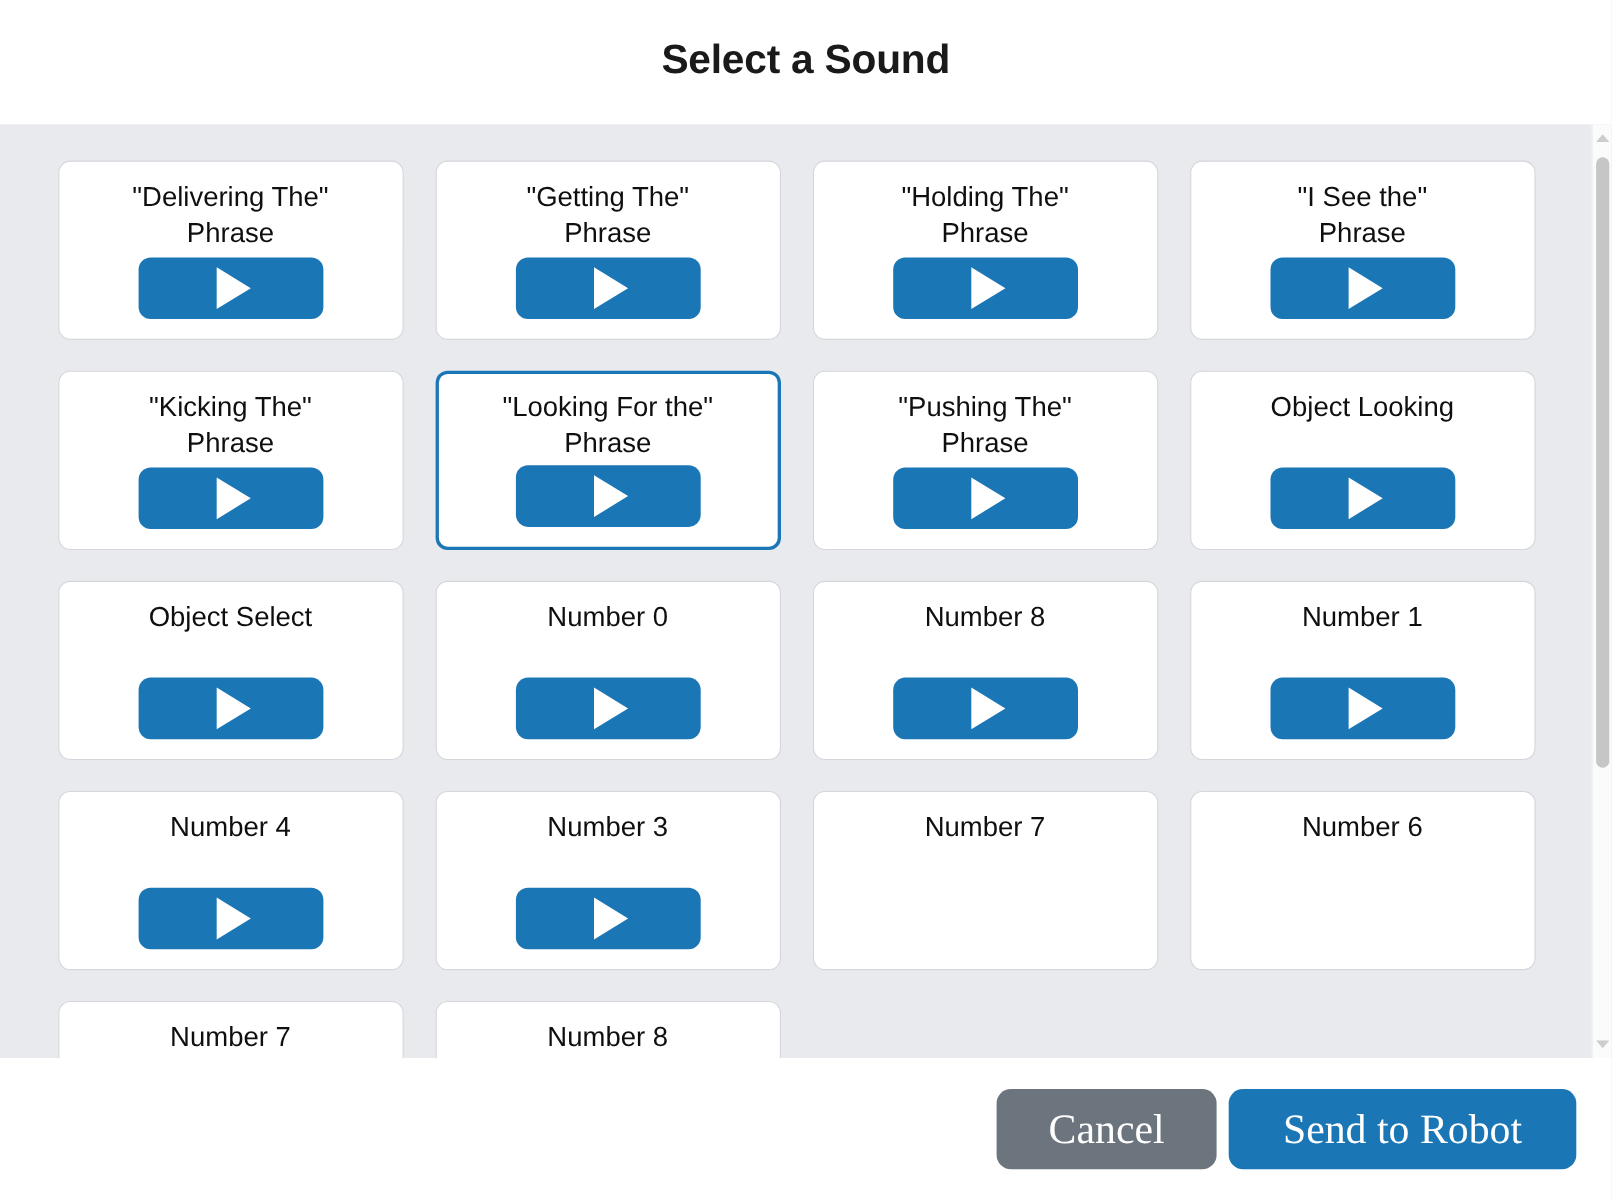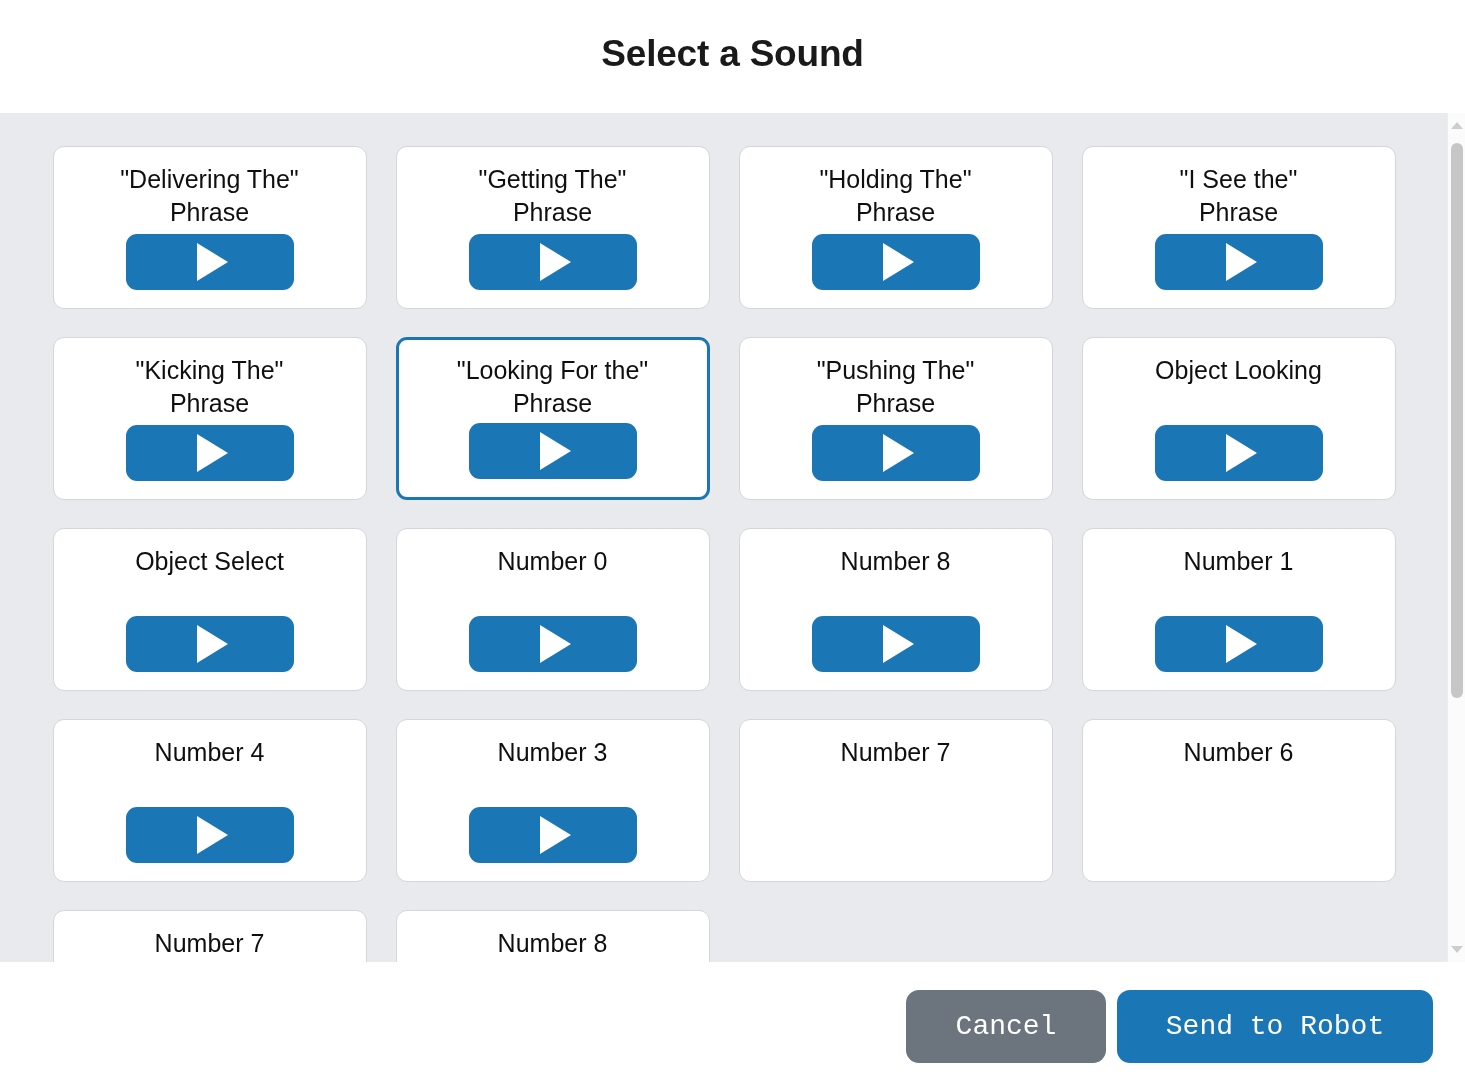--- a/index.html
+++ b/index.html
@@ -163,27 +163,27 @@
     background: #ffffff;
     display: flex;
     align-items: center;
     justify-content: flex-end;
     padding-right: 32px;
     gap: 0px;
     position: relative;
   }
 
   .btn {
-    font-size: 28px;
+    font-size: 38px;
     font-weight: 400;
     color: #ffffff;
     border: none;
     border-radius: 13px;
     cursor: pointer;
-    font-family: Liberation Mono, monospace;
+    font-family: Liberation Serif, serif;
     display: flex;
     align-items: center;
     justify-content: center;
   }
   .btn-cancel {
     width: 200px;
     height: 73px;
     background: #6c757d;
     margin-right: 11px;
   }

